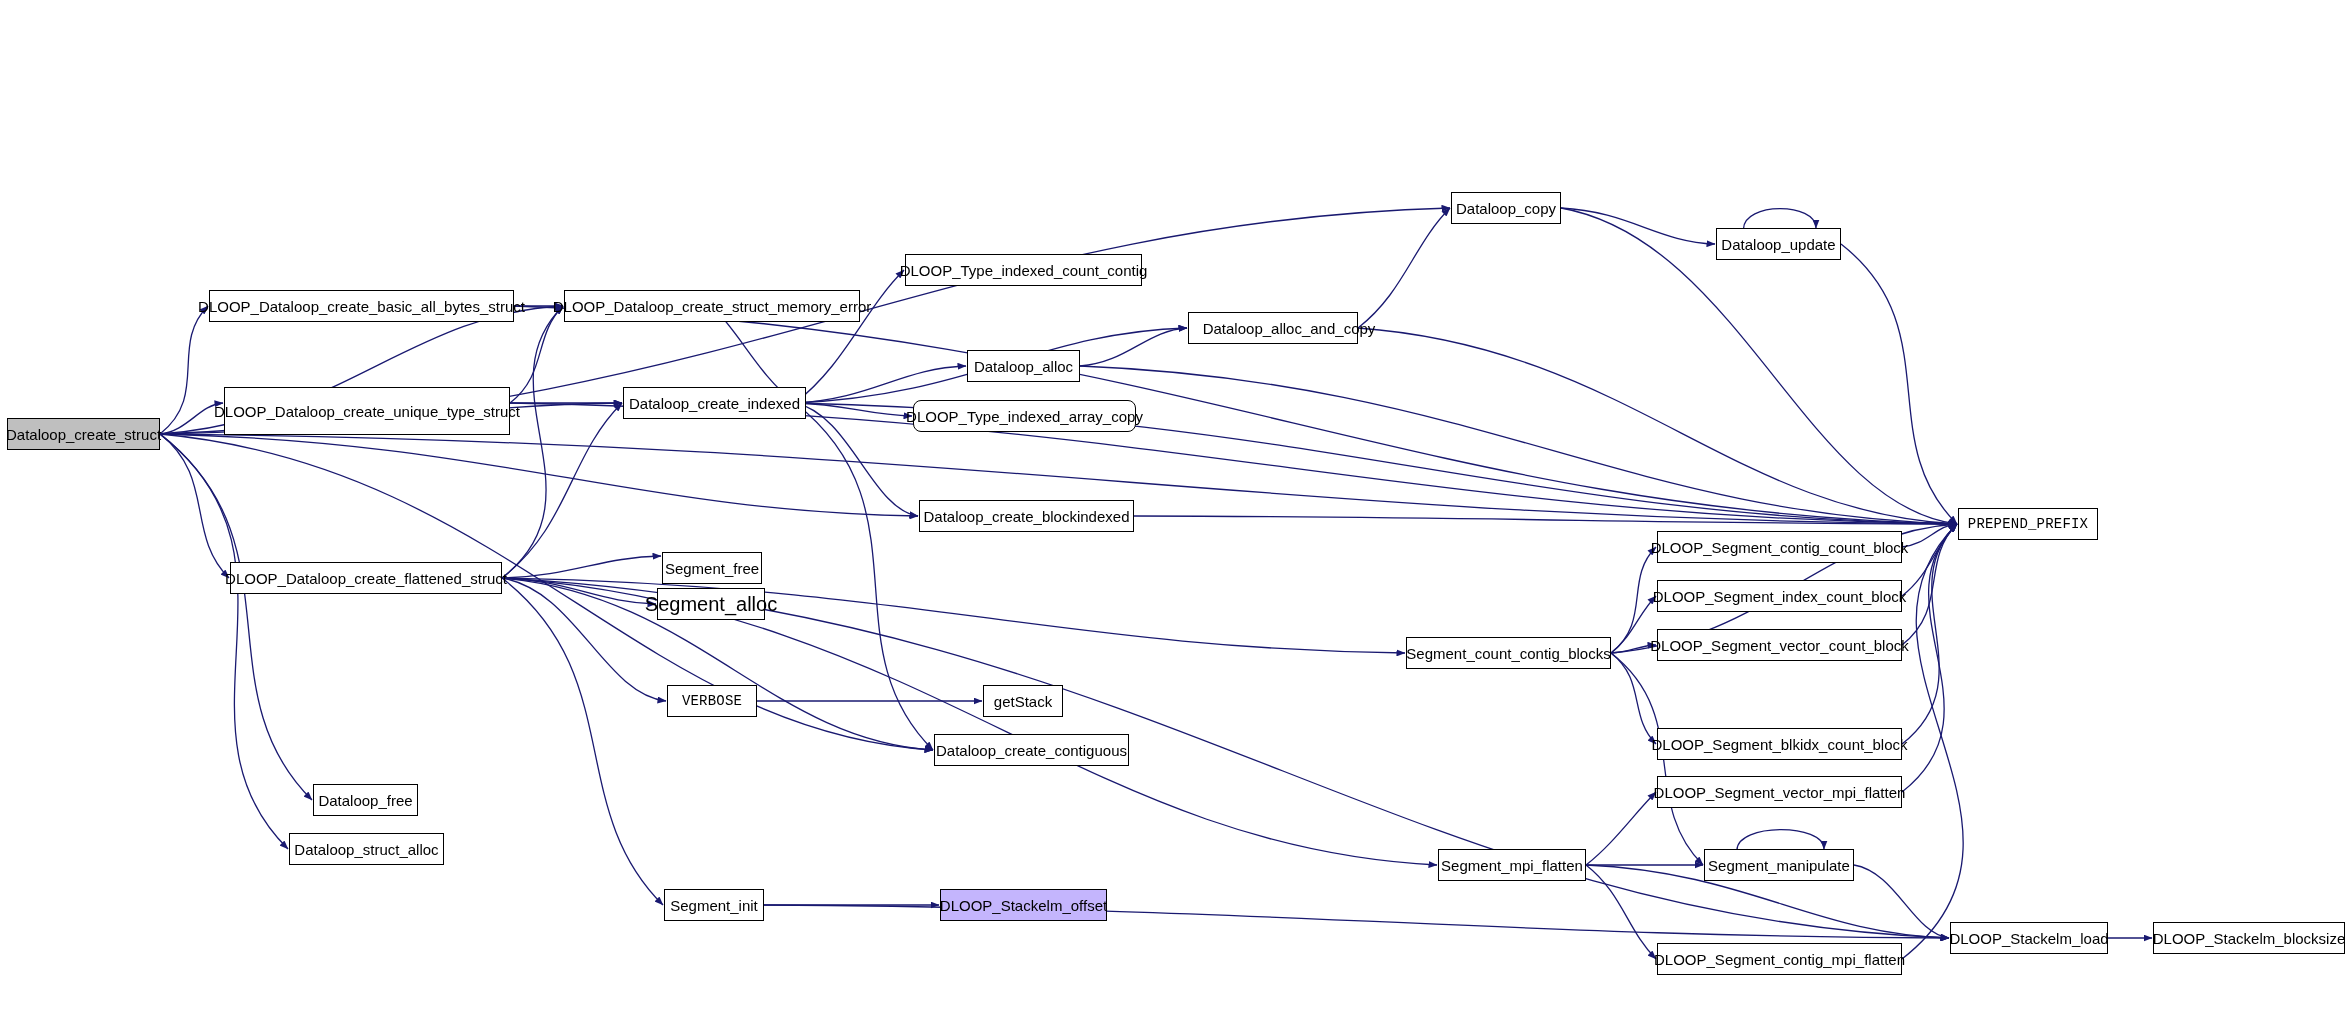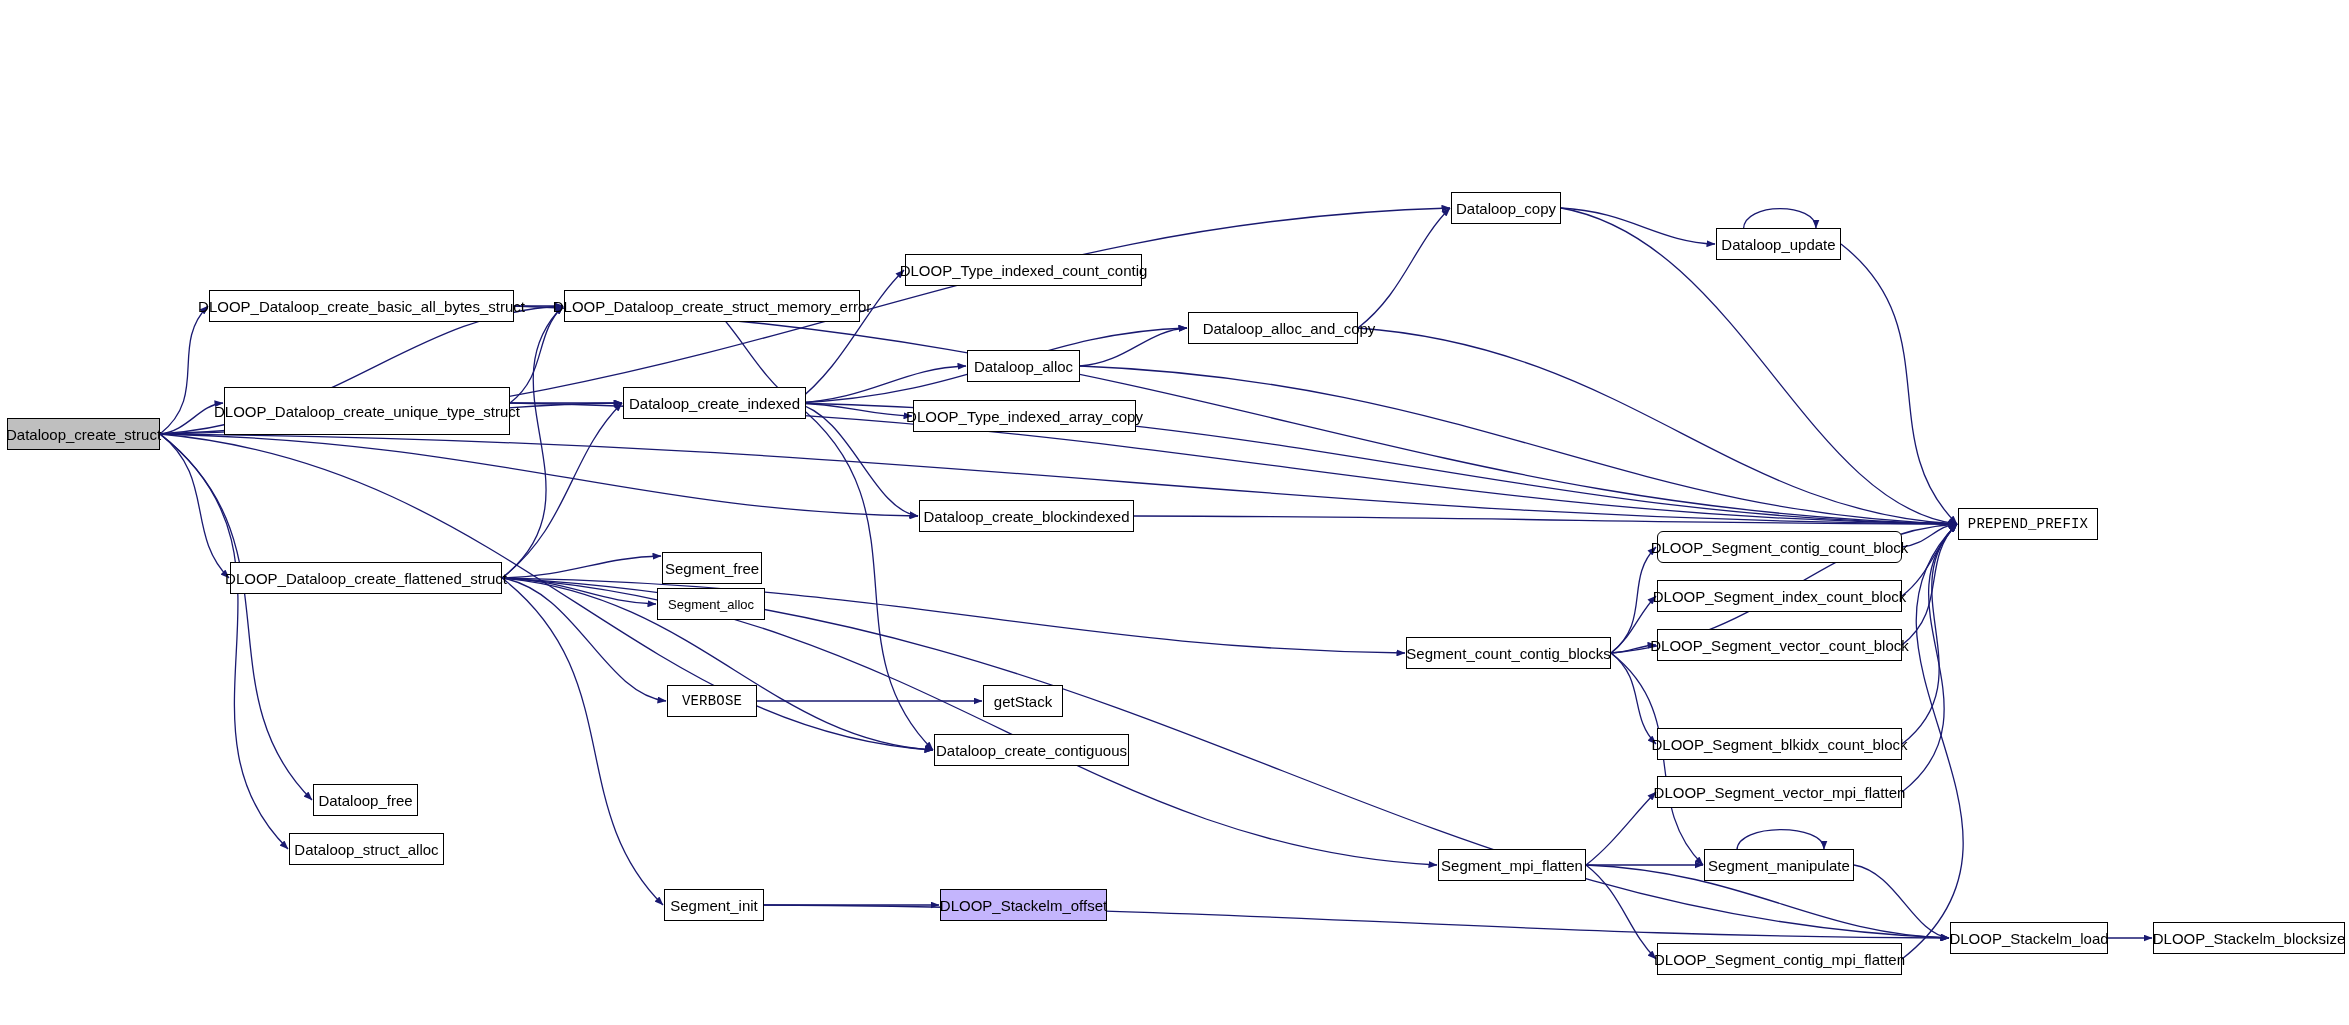--- a/index.html
+++ b/index.html
@@ -103,42 +103,42 @@
     </div>
     <div class="node" style="left: 623px; top: 387px; width: 183px; height: 32px; font-size: 15px; background: rgb(255, 255, 255); border-color: rgb(0, 0, 0); color: rgb(0, 0, 0);">
       <span class="nlabel">Dataloop_create_indexed</span>
     </div>
     <div class="node" style="left: 905px; top: 254px; width: 237px; height: 32px; font-size: 15px; background: rgb(255, 255, 255); border-color: rgb(0, 0, 0); color: rgb(0, 0, 0);">
       <span class="nlabel">DLOOP_Type_indexed_count_contig</span>
     </div>
     <div class="node" style="left: 967px; top: 350px; width: 113px; height: 32px; font-size: 15px; background: rgb(255, 255, 255); border-color: rgb(0, 0, 0); color: rgb(0, 0, 0);">
       <span class="nlabel">Dataloop_alloc</span>
     </div>
-    <div class="node" style="left: 913px; top: 400px; width: 223px; height: 32px; font-size: 15px; background: rgb(255, 255, 255); border-color: rgb(0, 0, 0); color: rgb(0, 0, 0);">
+    <div class="node" style="left: 913px; top: 400px; width: 223px; height: 32px; font-size: 15px; background: rgb(255, 255, 255); border-color: rgb(0, 0, 0); color: rgb(0, 0, 0); border-radius: 8px;">
       <span class="nlabel">DLOOP_Type_indexed_array_copy</span>
     </div>
     <div class="node" style="left: 1188px; top: 312px; width: 170px; height: 32px; font-size: 15px; background: rgb(255, 255, 255); border-color: rgb(0, 0, 0); color: rgb(0, 0, 0); padding-left: 32px;">
       <span class="nlabel">Dataloop_alloc_and_copy</span>
     </div>
     <div class="node" style="left: 1451px; top: 192px; width: 110px; height: 32px; font-size: 15px; background: rgb(255, 255, 255); border-color: rgb(0, 0, 0); color: rgb(0, 0, 0);">
       <span class="nlabel">Dataloop_copy</span>
     </div>
     <div class="node" style="left: 1716px; top: 228px; width: 125px; height: 32px; font-size: 15px; background: rgb(255, 255, 255); border-color: rgb(0, 0, 0); color: rgb(0, 0, 0);">
       <span class="nlabel">Dataloop_update</span>
     </div>
     <div class="node" style="left: 919px; top: 500px; width: 215px; height: 32px; font-size: 15px; background: rgb(255, 255, 255); border-color: rgb(0, 0, 0); color: rgb(0, 0, 0);">
       <span class="nlabel">Dataloop_create_blockindexed</span>
     </div>
     <div class="node" style="left: 230px; top: 562px; width: 272px; height: 32px; font-size: 15px; background: rgb(255, 255, 255); border-color: rgb(0, 0, 0); color: rgb(0, 0, 0);">
       <span class="nlabel">DLOOP_Dataloop_create_flattened_struct</span>
     </div>
     <div class="node" style="left: 662px; top: 540px; width: 100px; height: 32px; font-size: 15px; background: rgb(255, 255, 255); border-color: rgb(0, 0, 0); color: rgb(0, 0, 0); margin-top: 12px;">
       <span class="nlabel">Segment_free</span>
     </div>
-    <div class="node" style="left: 657px; top: 588px; width: 108px; height: 32px; font-size: 13px; background: rgb(255, 255, 255); border-color: rgb(0, 0, 0); color: rgb(0, 0, 0);">
+    <div class="node" style="left: 657px; top: 588px; width: 108px; height: 32px; font-size: 20px; background: rgb(255, 255, 255); border-color: rgb(0, 0, 0); color: rgb(0, 0, 0);">
       <span class="nlabel">Segment_alloc</span>
     </div>
     <div class="node mono" style="left: 667px; top: 685px; width: 90px; height: 32px; font-size: 14px; background: rgb(255, 255, 255); border-color: rgb(0, 0, 0); color: rgb(0, 0, 0);">
       <span class="nlabel">VERBOSE</span>
     </div>
     <div class="node" style="left: 983px; top: 685px; width: 80px; height: 32px; font-size: 15px; background: rgb(255, 255, 255); border-color: rgb(0, 0, 0); color: rgb(0, 0, 0);">
       <span class="nlabel">getStack</span>
     </div>
     <div class="node" style="left: 934px; top: 734px; width: 195px; height: 32px; font-size: 15px; background: rgb(255, 255, 255); border-color: rgb(0, 0, 0); color: rgb(0, 0, 0);">
       <span class="nlabel">Dataloop_create_contiguous</span>
@@ -151,21 +151,21 @@
     </div>
     <div class="node" style="left: 664px; top: 889px; width: 100px; height: 32px; font-size: 15px; background: rgb(255, 255, 255); border-color: rgb(0, 0, 0); color: rgb(0, 0, 0);">
       <span class="nlabel">Segment_init</span>
     </div>
     <div class="node" style="left: 940px; top: 889px; width: 167px; height: 32px; font-size: 15px; background: #c4b5fd; border-color: rgb(0, 0, 0); color: rgb(0, 0, 0);">
       <span class="nlabel">DLOOP_Stackelm_offset</span>
     </div>
     <div class="node" style="left: 1406px; top: 637px; width: 205px; height: 32px; font-size: 15px; background: rgb(255, 255, 255); border-color: rgb(0, 0, 0); color: rgb(0, 0, 0);">
       <span class="nlabel">Segment_count_contig_blocks</span>
     </div>
-    <div class="node" style="left: 1657px; top: 531px; width: 245px; height: 32px; font-size: 15px; background: rgb(255, 255, 255); border-color: rgb(0, 0, 0); color: rgb(0, 0, 0); border-radius: 6px;">
+    <div class="node" style="left: 1657px; top: 531px; width: 245px; height: 32px; font-size: 15px; background: rgb(255, 255, 255); border-color: rgb(0, 0, 0); color: rgb(0, 0, 0);">
       <span class="nlabel">DLOOP_Segment_contig_count_block</span>
     </div>
     <div class="node" style="left: 1657px; top: 580px; width: 245px; height: 32px; font-size: 15px; background: rgb(255, 255, 255); border-color: rgb(0, 0, 0); color: rgb(0, 0, 0);">
       <span class="nlabel">DLOOP_Segment_index_count_block</span>
     </div>
     <div class="node" style="left: 1657px; top: 629px; width: 245px; height: 32px; font-size: 15px; background: rgb(255, 255, 255); border-color: rgb(0, 0, 0); color: rgb(0, 0, 0);">
       <span class="nlabel">DLOOP_Segment_vector_count_block</span>
     </div>
     <div class="node" style="left: 1657px; top: 728px; width: 245px; height: 32px; font-size: 15px; background: rgb(255, 255, 255); border-color: rgb(0, 0, 0); color: rgb(0, 0, 0);">
       <span class="nlabel">DLOOP_Segment_blkidx_count_block</span>

